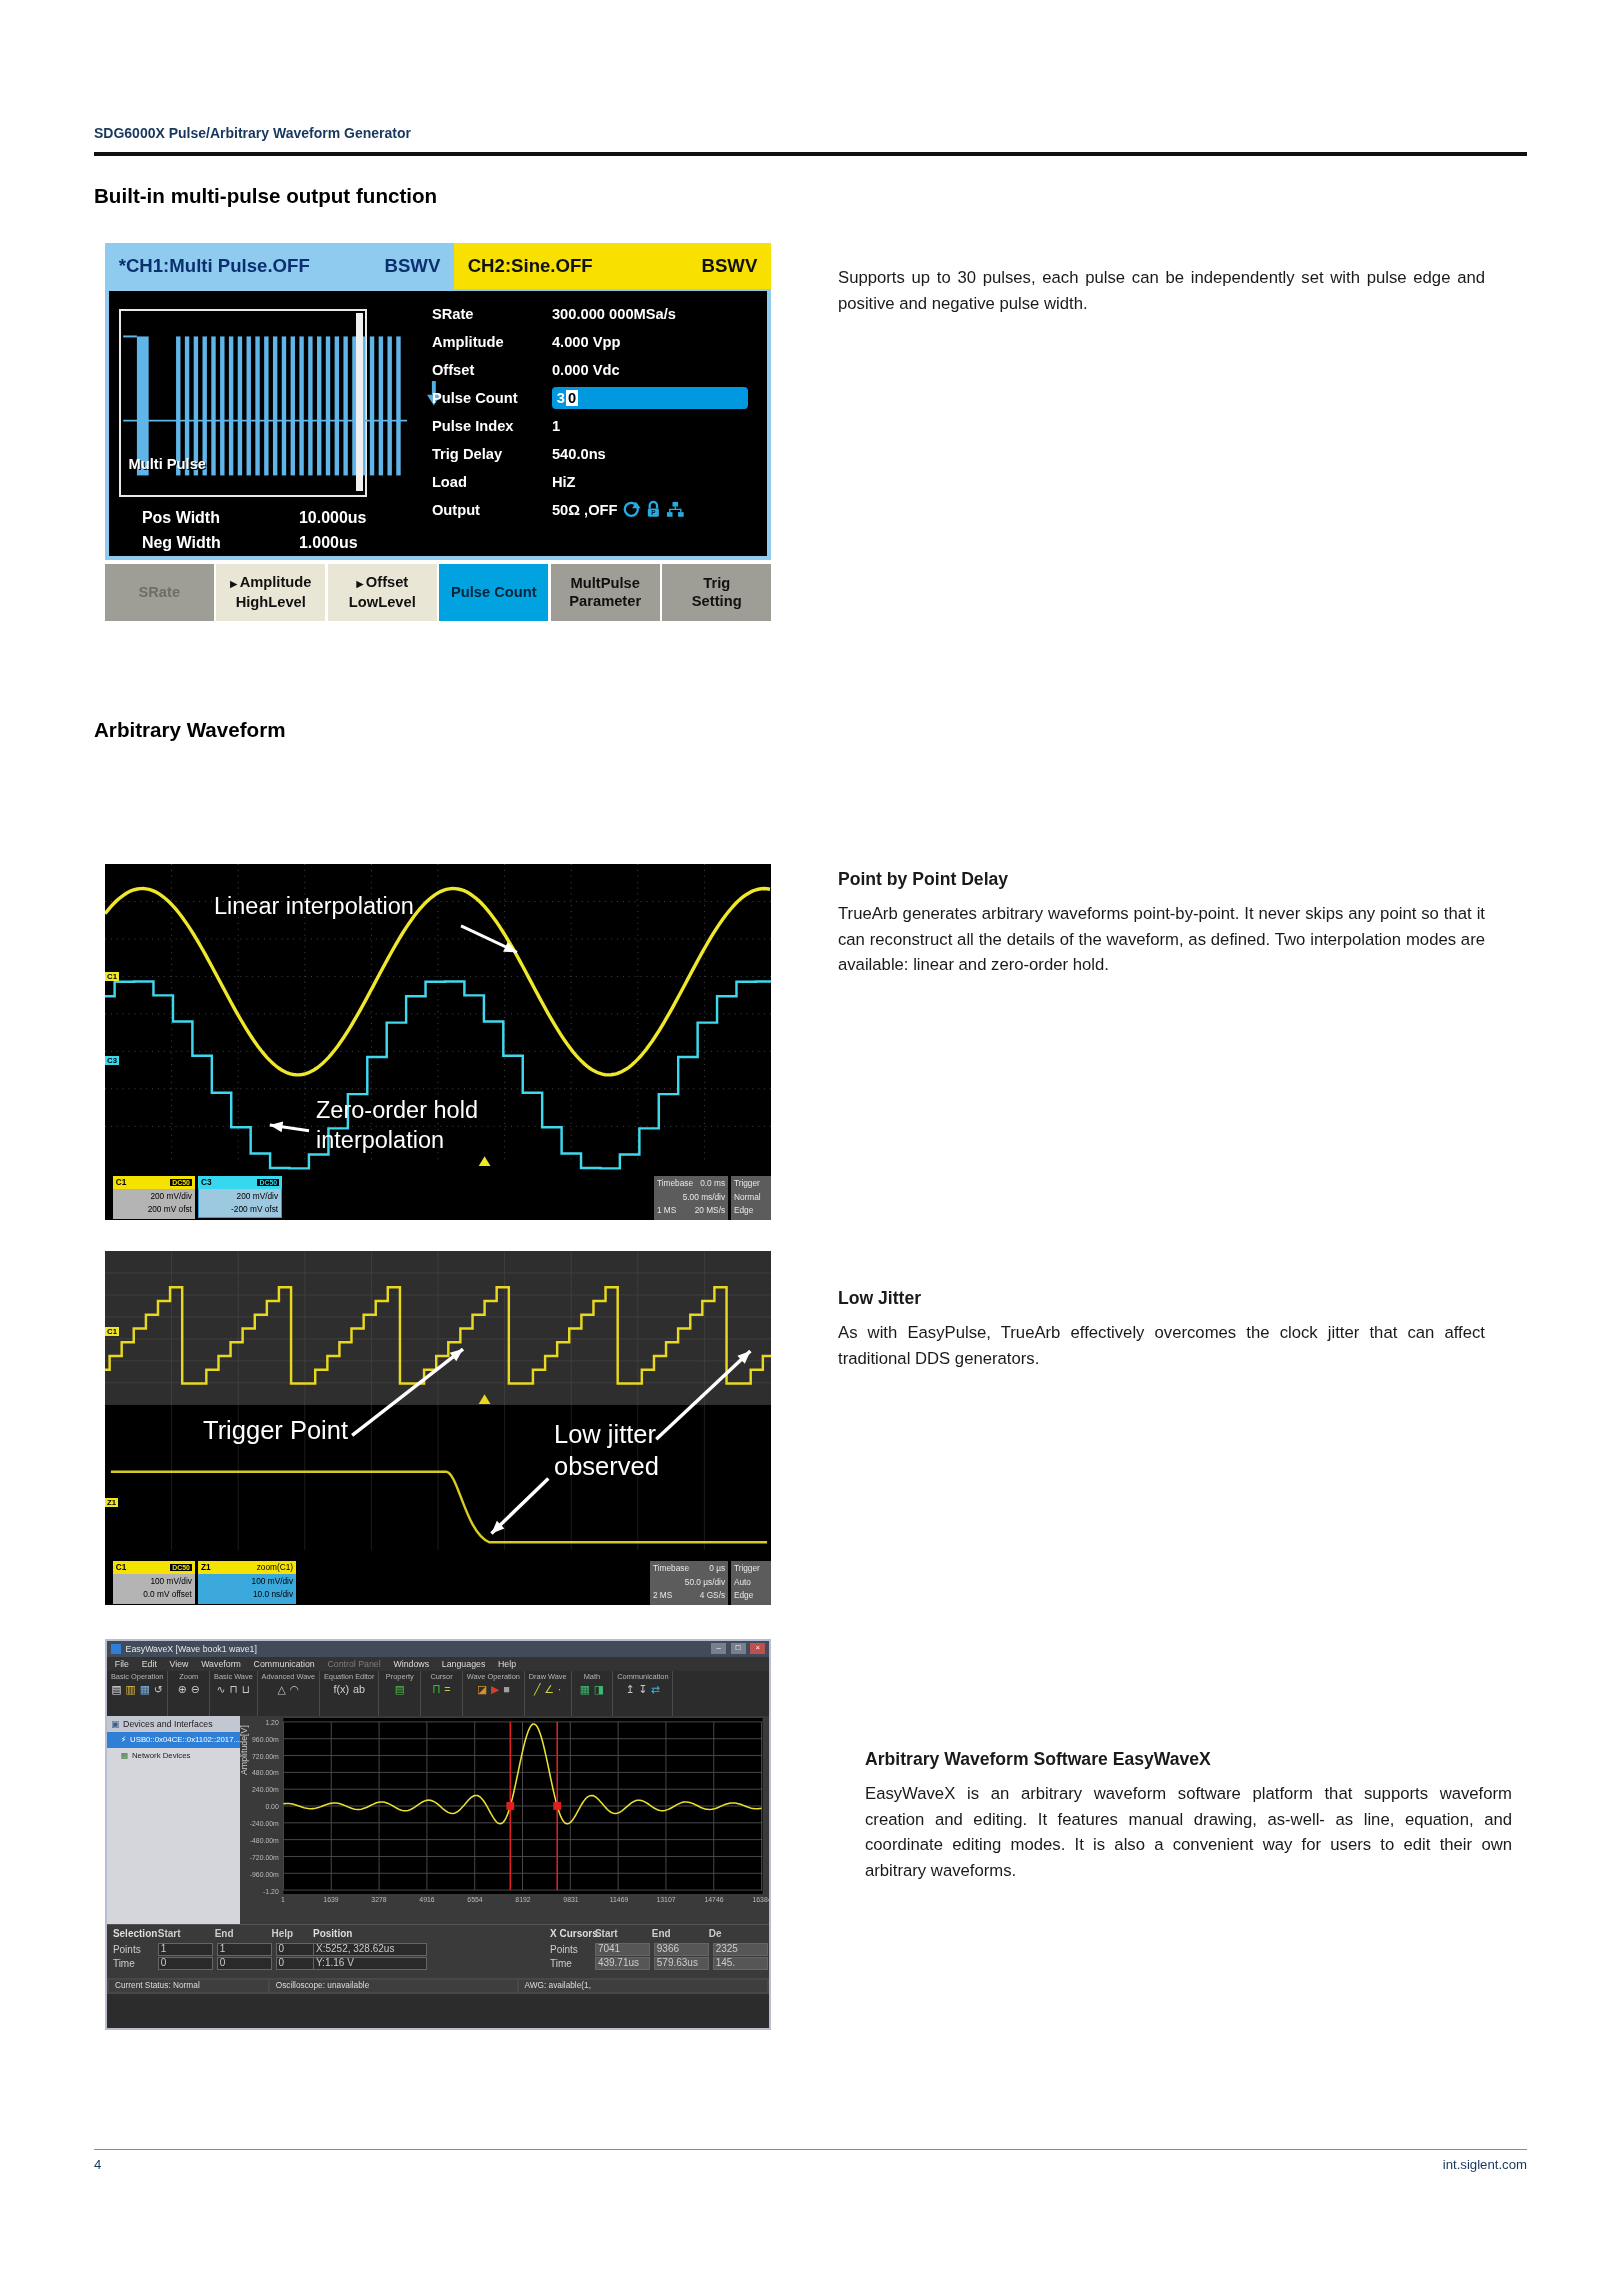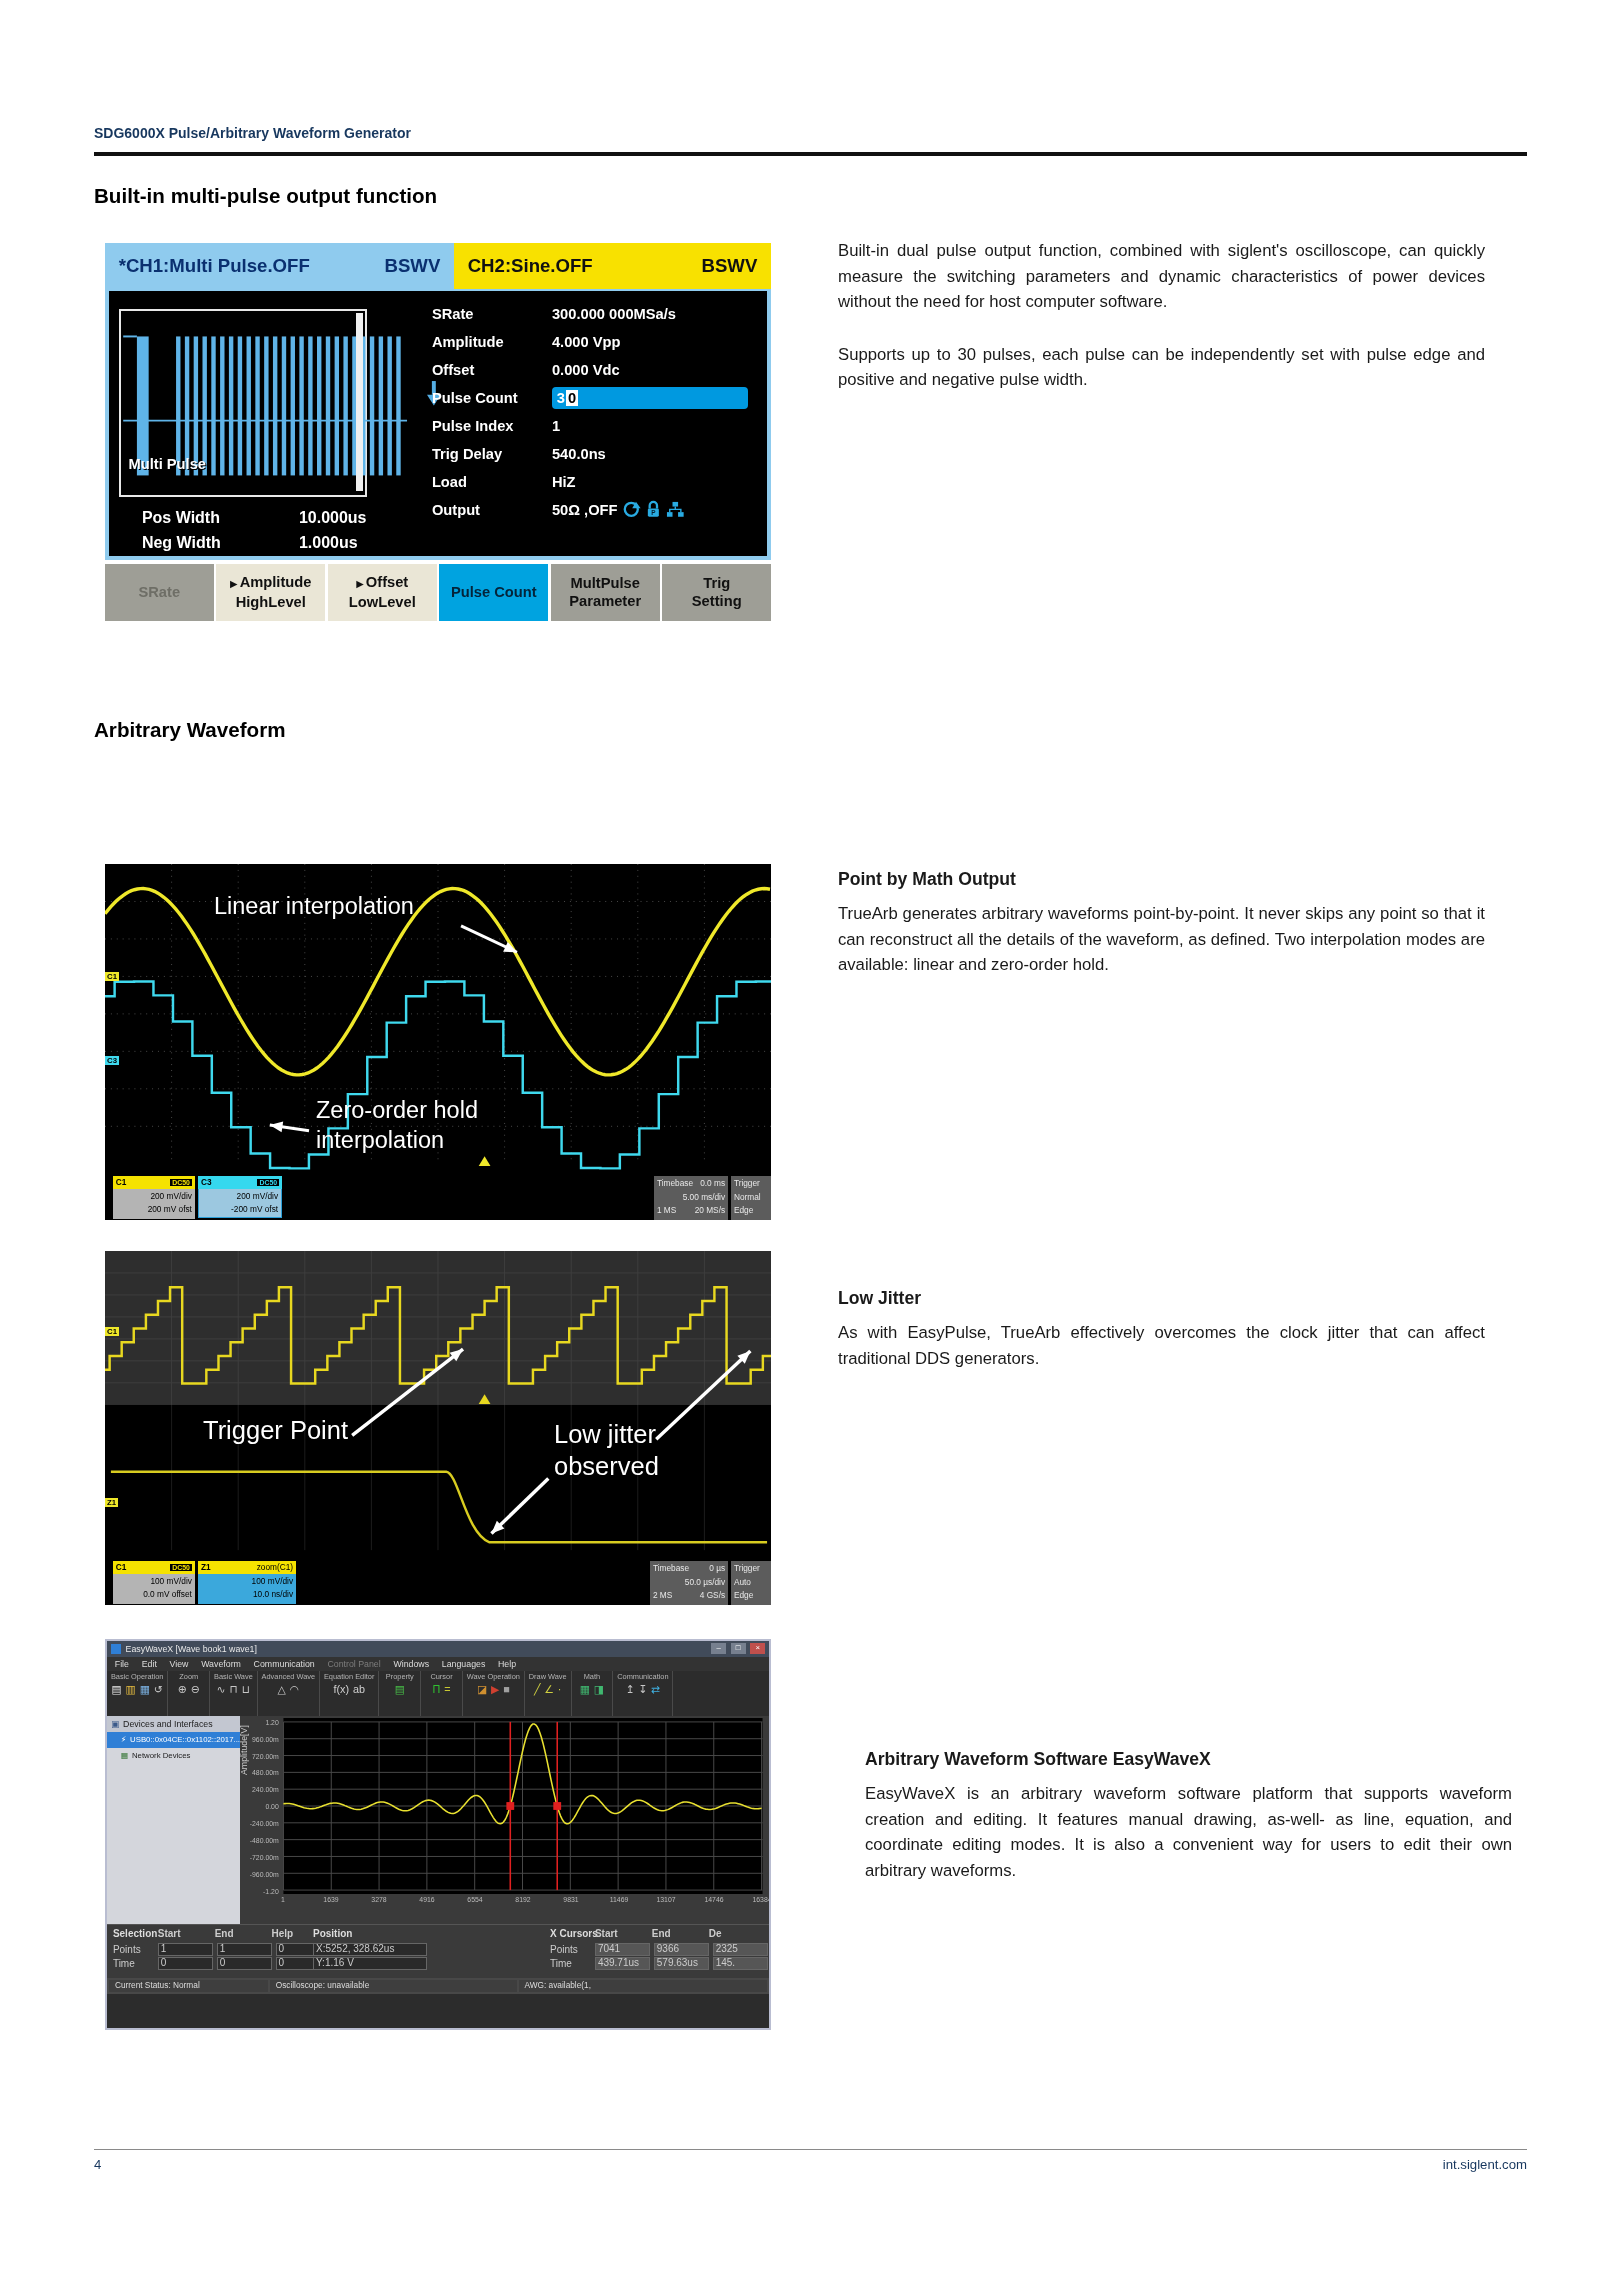--- a/index.html
+++ b/index.html
@@ -244,21 +244,20 @@
           <div>Parameter</div>
         </div>
         <div class="sdg-mb mb-gray">
           <div>Trig</div>
           <div>Setting</div>
         </div>
       </div>
   </div>
 
   <div class="abs rcol" style="top:238px;">
-    <p style="margin:0;">Built-in dual pulse output function, combined with siglent's oscilloscope, can quickly measure the switching parameters and dynamic characteristics of power devices without the need for host computer software.</p>
     <p style="margin:27.4px 0 0 0;">Supports up to 30 pulses, each pulse can be independently set with pulse edge and positive and negative pulse width.</p>
   </div>
 
   <div class="abs sec-h" style="left:94px;top:718px;">Arbitrary Waveform</div>
 
   <div class="abs scope scope1">
     <svg id="s1-svg" width="666" height="309" viewBox="0 0 679 315">
         <rect x="0" y="0" width="679" height="315" fill="#000"></rect>
         <line x1="67.9" y1="0" x2="67.9" y2="306" stroke="#4a4a4a" stroke-width="1" stroke-dasharray="1,5"></line>
         <line x1="135.8" y1="0" x2="135.8" y2="306" stroke="#4a4a4a" stroke-width="1" stroke-dasharray="1,5"></line>
@@ -331,21 +330,21 @@
             <span>Normal</span>
           </div>
         <div class="r">
             <span>Edge</span>
           </div>
       </div>
     </div>
   </div>
 
   <div class="abs rcol" style="top:867px;">
-    <div class="sub-h">Point by Math Output</div>
+    <div class="sub-h">Point by Point Delay</div>
     <p style="margin:0;">TrueArb generates arbitrary waveforms point-by-point. It never skips any point so that it can reconstruct all the details of the waveform, as defined. Two interpolation modes are available: linear and zero-order hold.</p>
   </div>
 
   <div class="abs scope scope2">
     <svg id="s2-svg" width="666" height="307" viewBox="0 0 679 313">
         <rect x="0" y="0" width="679" height="157" fill="#2e2e2e"></rect>
         <line x1="67.9" y1="0" x2="67.9" y2="157" stroke="#3e3e3e" stroke-width="1"></line>
         <line x1="135.8" y1="0" x2="135.8" y2="157" stroke="#3e3e3e" stroke-width="1"></line>
         <line x1="203.70000000000002" y1="0" x2="203.70000000000002" y2="157" stroke="#3e3e3e" stroke-width="1"></line>
         <line x1="271.6" y1="0" x2="271.6" y2="157" stroke="#3e3e3e" stroke-width="1"></line>

